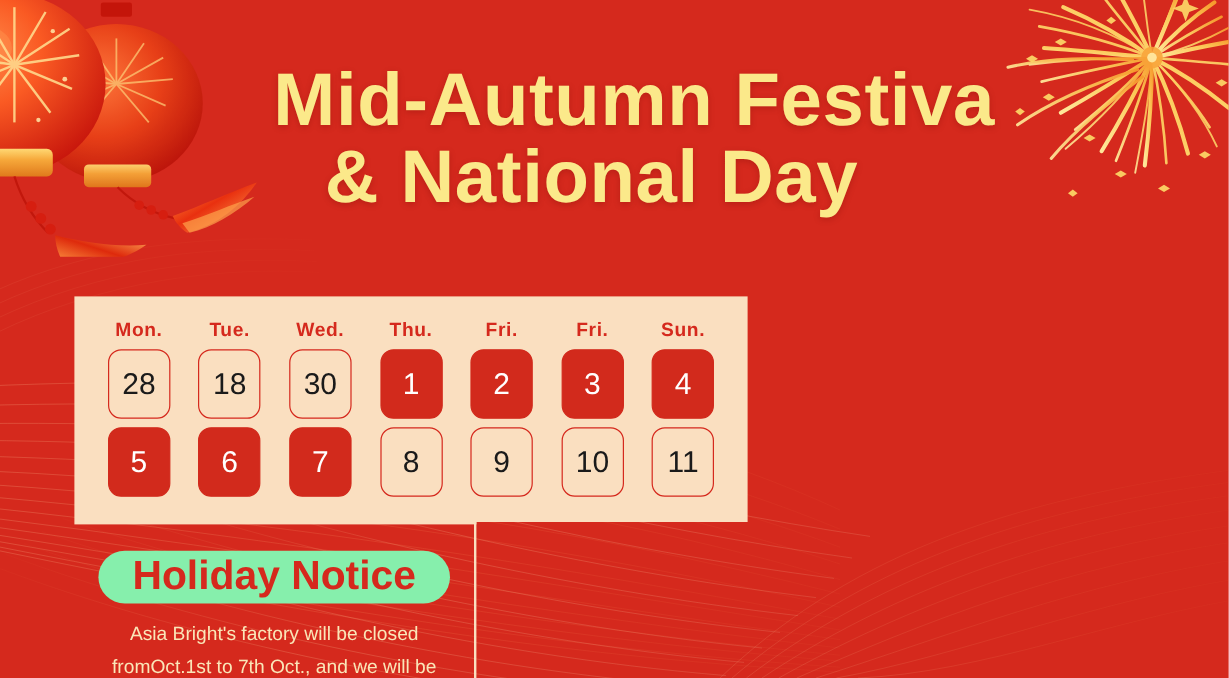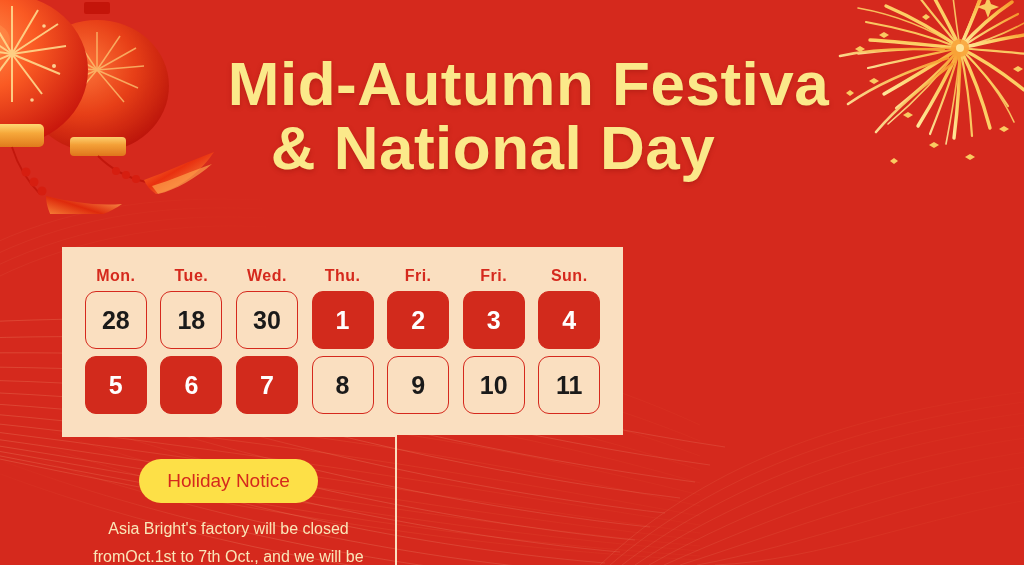--- a/index.html
+++ b/index.html
@@ -102,28 +102,28 @@
   .week-row {
     display: flex;
     margin-bottom: 7px;
   }
   .day-cell-wrap {
     flex: 1 1 0;
     display: flex;
     justify-content: center;
   }
   .day-cell {
-    width: 62px;
+    width: 52px;
     height: 58px;
     border-radius: 11px;
     display: flex;
     align-items: center;
     justify-content: center;
     font-size: 25px;
-    font-weight: bold;
+    font-weight: normal;
     box-sizing: border-box;
   }
   .day-cell.normal {
     background: #FADFC0;
     border: 1.5px solid #D5291D;
     color: #1a1a1a;
   }
   .day-cell.holiday {
     background: #D22A1C;
     border: 1.5px solid #D22A1C;
@@ -138,24 +138,24 @@
     border-left: none;
     background: transparent;
     position: relative;
     z-index: 2;
     padding: 22px 14px 10px 14px;
     display: flex;
     flex-direction: column;
     align-items: center;
   }
   .notice-badge {
-    background: #fde047;
+    background: #86efac;
     color: #D5291D;
-    font-weight: normal;
-    font-size: 19px;
+    font-weight: bold;
+    font-size: 34px;
     line-height: 25px;
     padding: 9px 28px 10px 28px;
     border-radius: 22px;
     white-space: nowrap;
   }
   .notice-body {
     margin-top: 12px;
     color: #FAE6B8;
     font-size: 16px;
     line-height: 28px;

